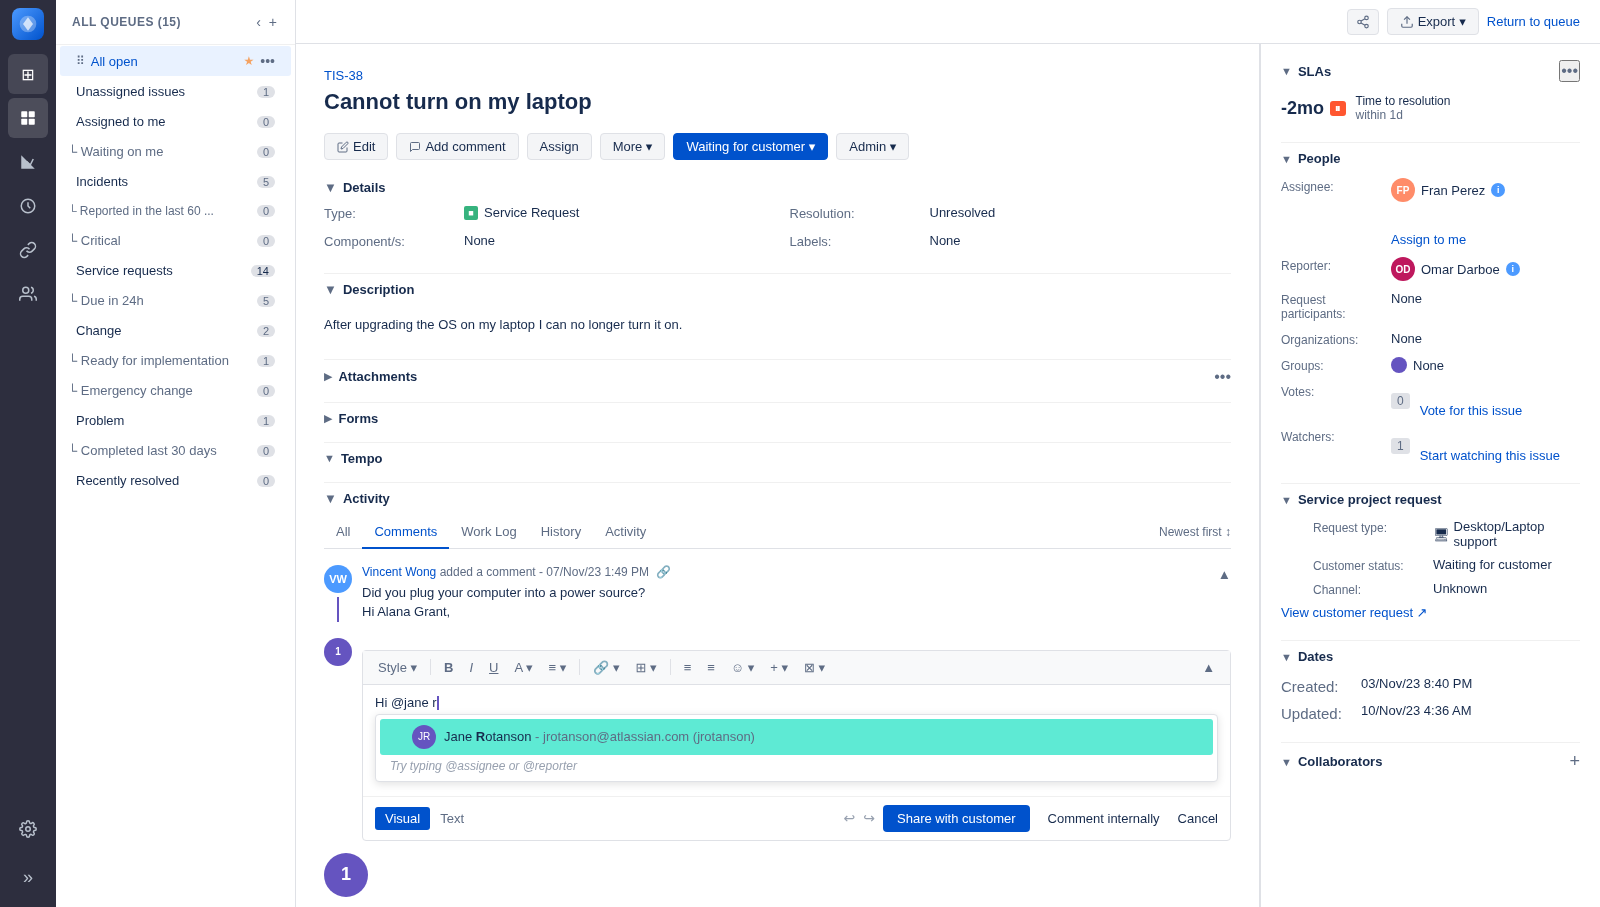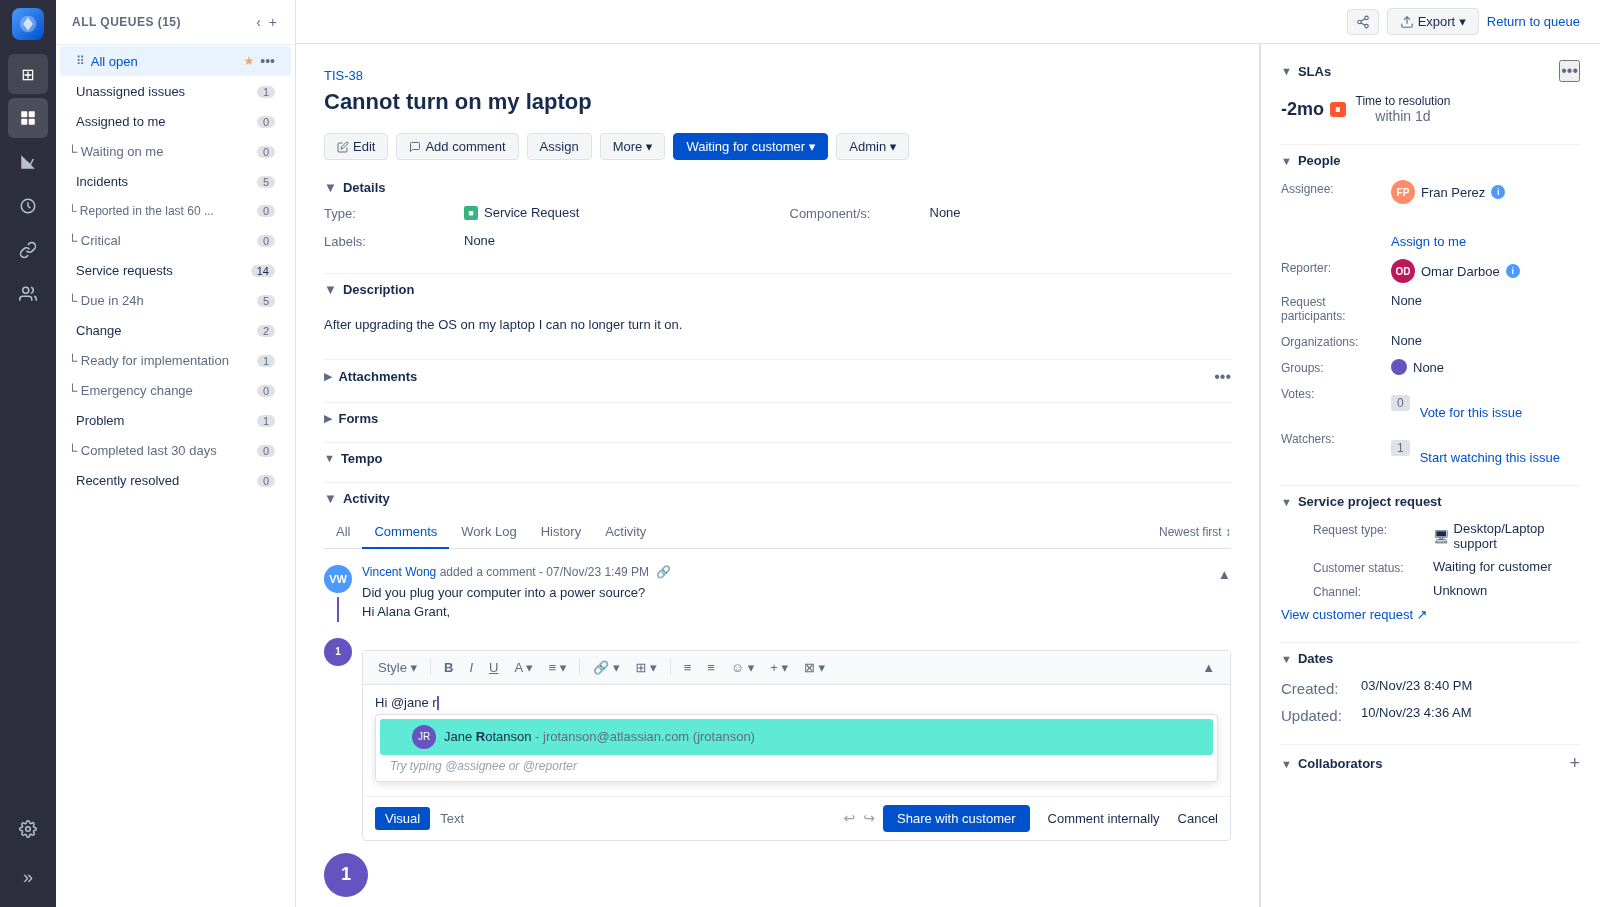--- a/index.html
+++ b/index.html
@@ -105,21 +105,21 @@
     .panel-section { margin-bottom: 20px; }
     .panel-section-header { display: flex; align-items: center; justify-content: space-between; margin-bottom: 12px; }
     .panel-section-title { font-size: 13px; font-weight: 600; color: #172b4d; display: flex; align-items: center; gap: 6px; cursor: pointer; }
     .panel-more { color: #5e6c84; cursor: pointer; font-size: 16px; }
 
     .sla-item { display: flex; align-items: center; gap: 10px; margin-bottom: 12px; }
     .sla-time { font-size: 18px; font-weight: 700; color: #172b4d; display: flex; align-items: center; gap: 6px; }
     .sla-pause { background: #ff5630; color: white; border-radius: 3px; padding: 1px 5px; font-size: 11px; font-weight: 700; }
     .sla-check { color: #36b37e; font-size: 16px; }
     .sla-info { font-size: 12px; color: #172b4d; font-weight: 500; }
-    .sla-sub { font-size: 14px; color: #5e6c84; text-align: center; }
+    .sla-sub { font-size: 12px; color: #5e6c84; }
 
     .people-row { display: flex; align-items: flex-start; margin-bottom: 10px; }
     .people-label { width: 110px; flex-shrink: 0; font-size: 12px; color: #5e6c84; padding-top: 2px; }
     .people-value { font-size: 13px; color: #172b4d; display: flex; align-items: center; gap: 6px; flex-wrap: wrap; }
     .people-avatar { width: 24px; height: 24px; border-radius: 50%; background: #ff8c69; display: flex; align-items: center; justify-content: center; color: white; font-size: 10px; font-weight: 600; }
     .people-avatar-2 { background: #be185d; }
     .people-link { color: #0052cc; cursor: pointer; text-decoration: none; font-size: 13px; margin-top: 20px; }
     .info-icon { width: 14px; height: 14px; background: #4c9aff; border-radius: 50%; display: inline-flex; align-items: center; justify-content: center; color: white; font-size: 9px; font-weight: 700; cursor: pointer; }
     .vote-badge { background: #dfe1e6; color: #5e6c84; border-radius: 3px; padding: 1px 6px; font-size: 12px; margin-right: 4px; }
     .watcher-badge { background: #dfe1e6; color: #5e6c84; border-radius: 3px; padding: 1px 6px; font-size: 12px; margin-right: 4px; }
@@ -384,20 +384,24 @@
         </div>
         <div class="field-grid">
           <div class="field-row">
             <span class="field-label">Type:</span>
             <span class="field-value">
               <span class="type-icon">■</span>
               <span>Service Request</span>
             </span>
           </div>
           <div class="field-row">
+            <span class="field-label">Resolution:</span>
+            <span class="field-value">Unresolved</span>
+          </div>
+          <div class="field-row">
             <span class="field-label">Component/s:</span>
             <span class="field-value">None</span>
           </div>
           <div class="field-row">
             <span class="field-label">Labels:</span>
             <span class="field-value">None</span>
           </div>
         </div>
       </div>
 

